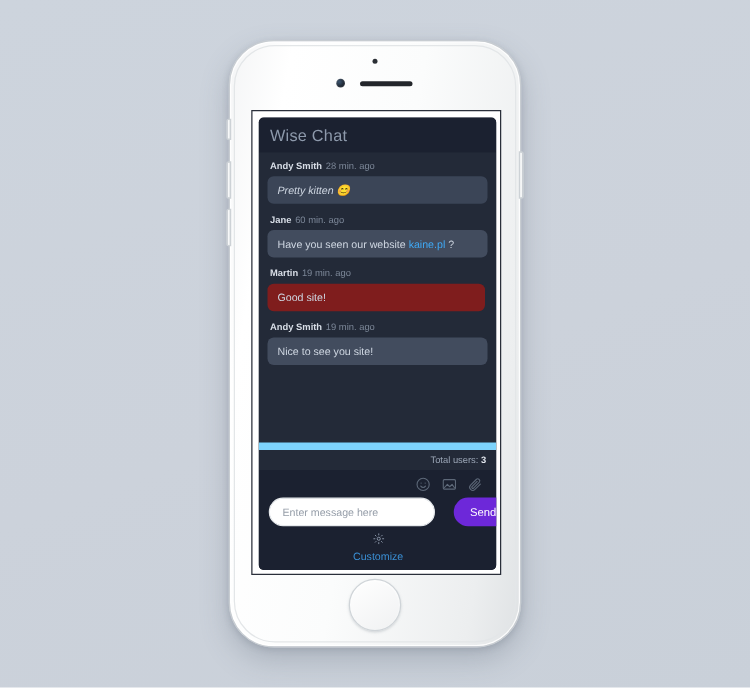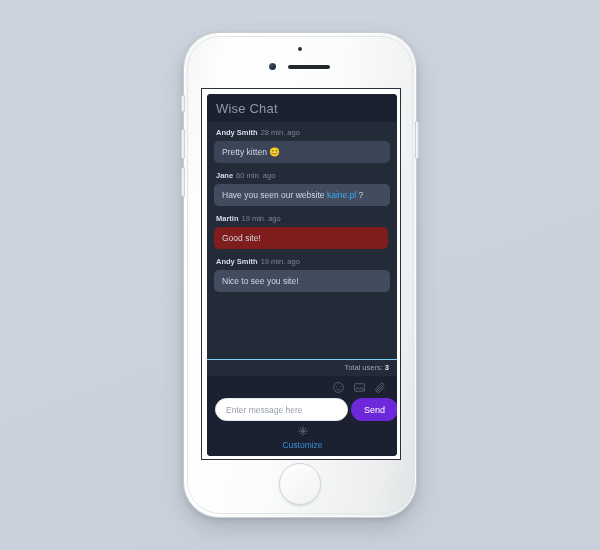--- a/index.html
+++ b/index.html
@@ -130,29 +130,29 @@
   .bubble {
     border-radius: 5px;
     padding: 5px 8px;
     font-size: 8.5px;
     line-height: 12px;
     color: #cfd7e2;
     display: inline-block;
     box-sizing: border-box;
   }
   .bubble.full { display: block; }
-  .bubble.tone-a { background: #3b4557; width: 100%; }
+  .bubble.tone-a { background: #3b4557; width: 100%; font-style: italic; }
   .bubble.tone-b { background: #424c5e; width: 100%; }
   .bubble.tone-c { background: #7f1d1d; width: 99%; }
   .bubble .link { color: #3fa9f5; }
   .emoji { font-size: 9px; }
 
   .userbar {
     flex: 0 0 auto;
-    border-top: 1px solid #7dd3fc;
+    border-top: 6px solid #7dd3fc;
     background: #232a38;
     text-align: right;
     padding: 3px 8px 4px 8px;
     font-size: 7.5px;
     color: #9aa5b5;
   }
   .userbar .count { color: #e4e9f0; font-weight: bold; }
 
   .footer {
     flex: 0 0 auto;
@@ -166,21 +166,21 @@
     padding-right: 2px;
   }
   .tool-icon {
     width: 14px; height: 14px;
     color: #5d6878;
     display: flex; align-items: center; justify-content: center;
   }
   .tool-icon svg { display: block; }
 
   .composer {
-    display: flex; align-items: center; gap: 3px; justify-content: space-between;
+    display: flex; align-items: center; gap: 15px; justify-content: space-between;
   }
   .msg-input {
     flex: 1 1 auto;
     height: 23px;
     border-radius: 12px;
     border: 1px solid #e6e9ec;
     background: #ffffff;
     padding: 0 10px;
     font-size: 8.5px;
     color: #444c57;

